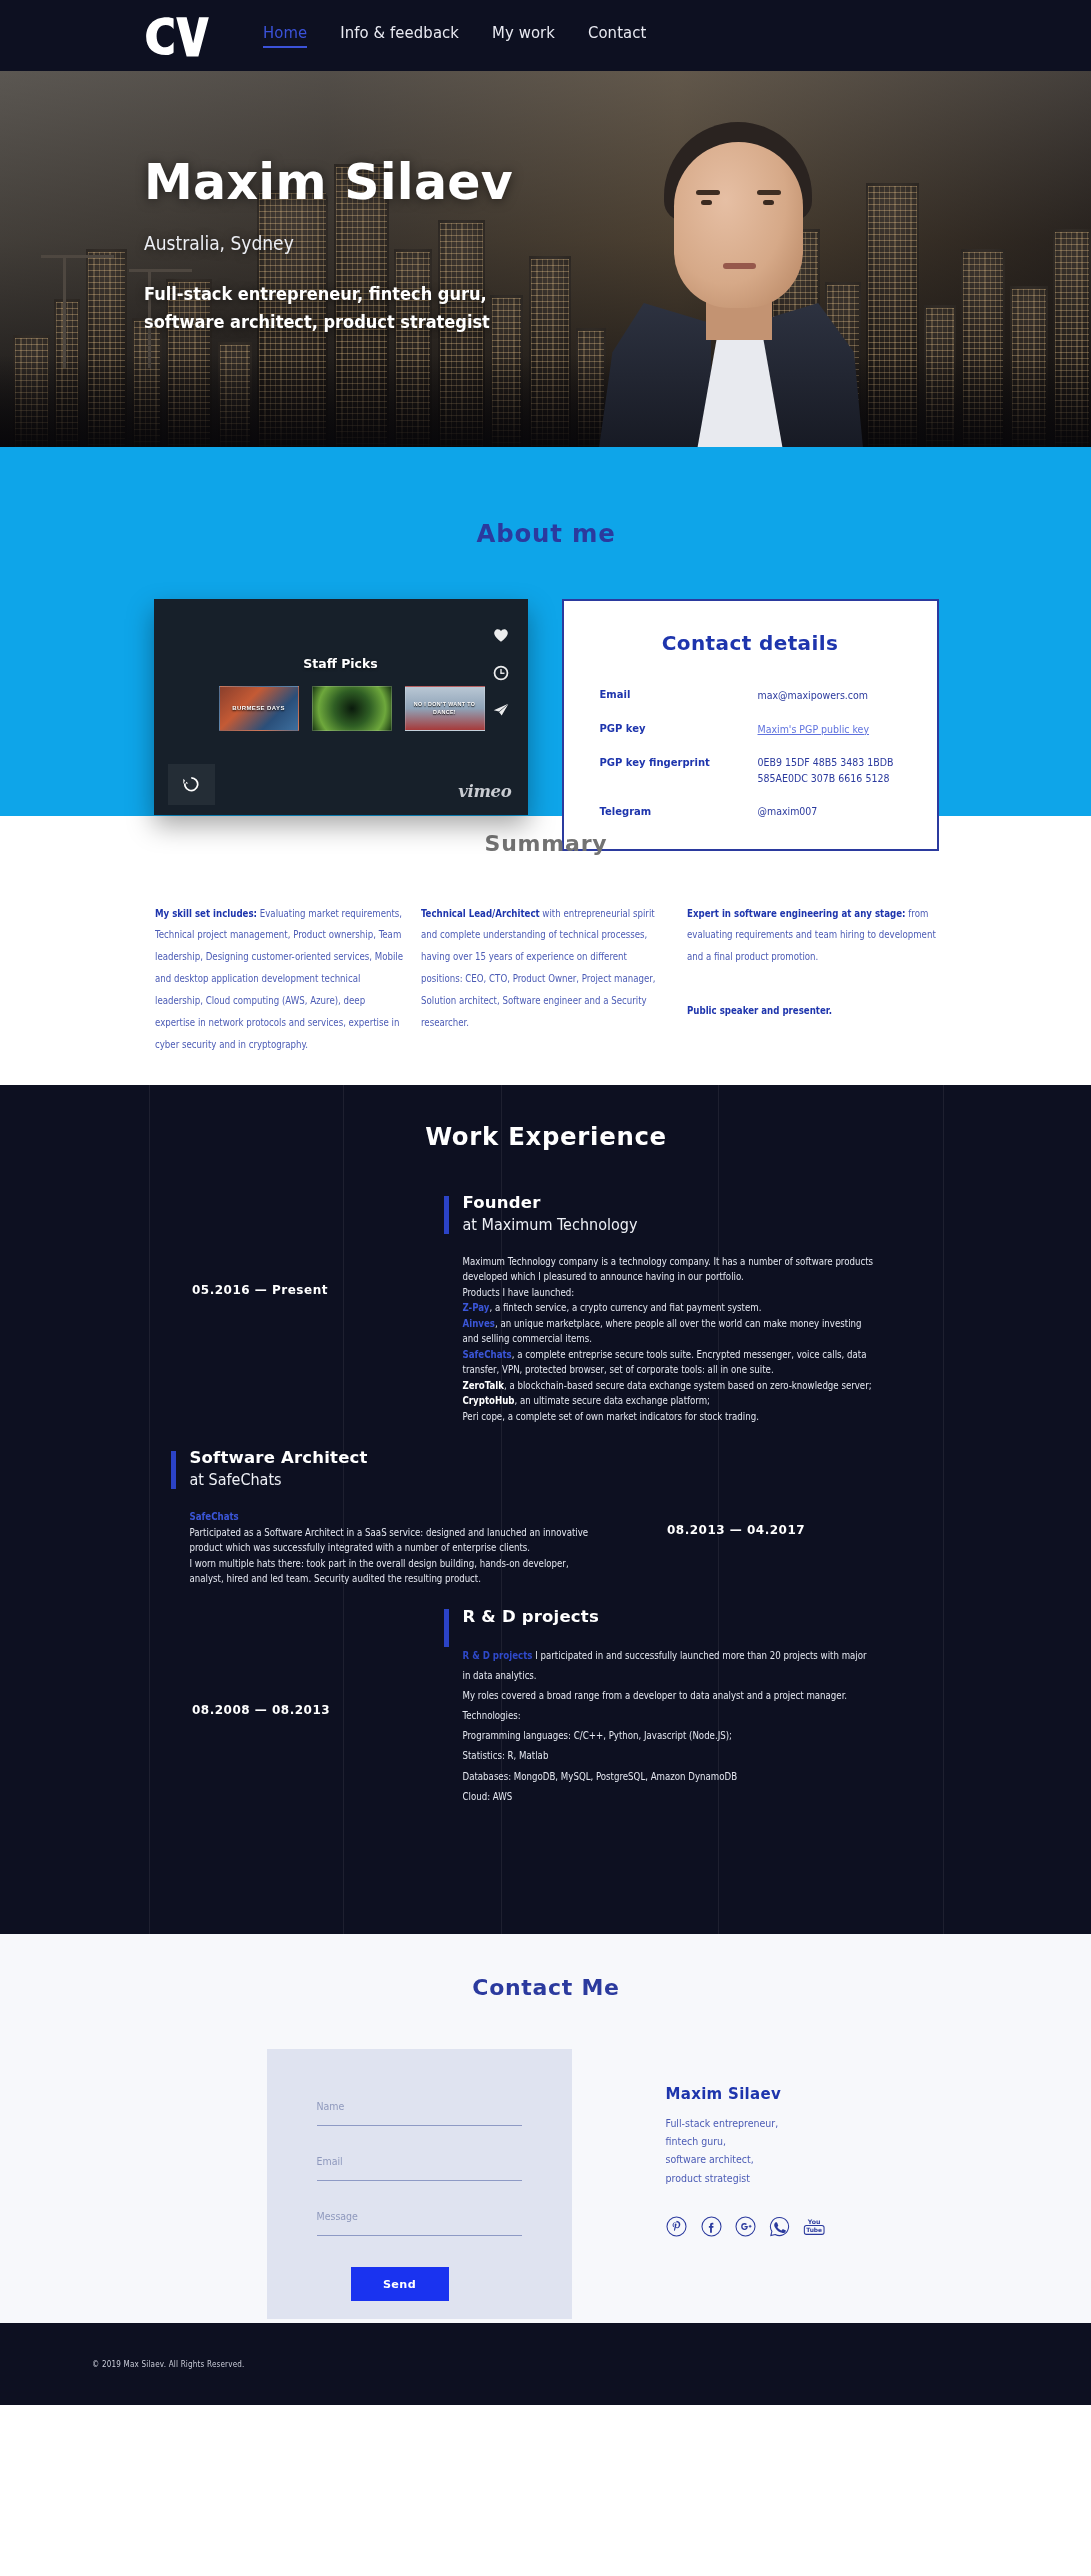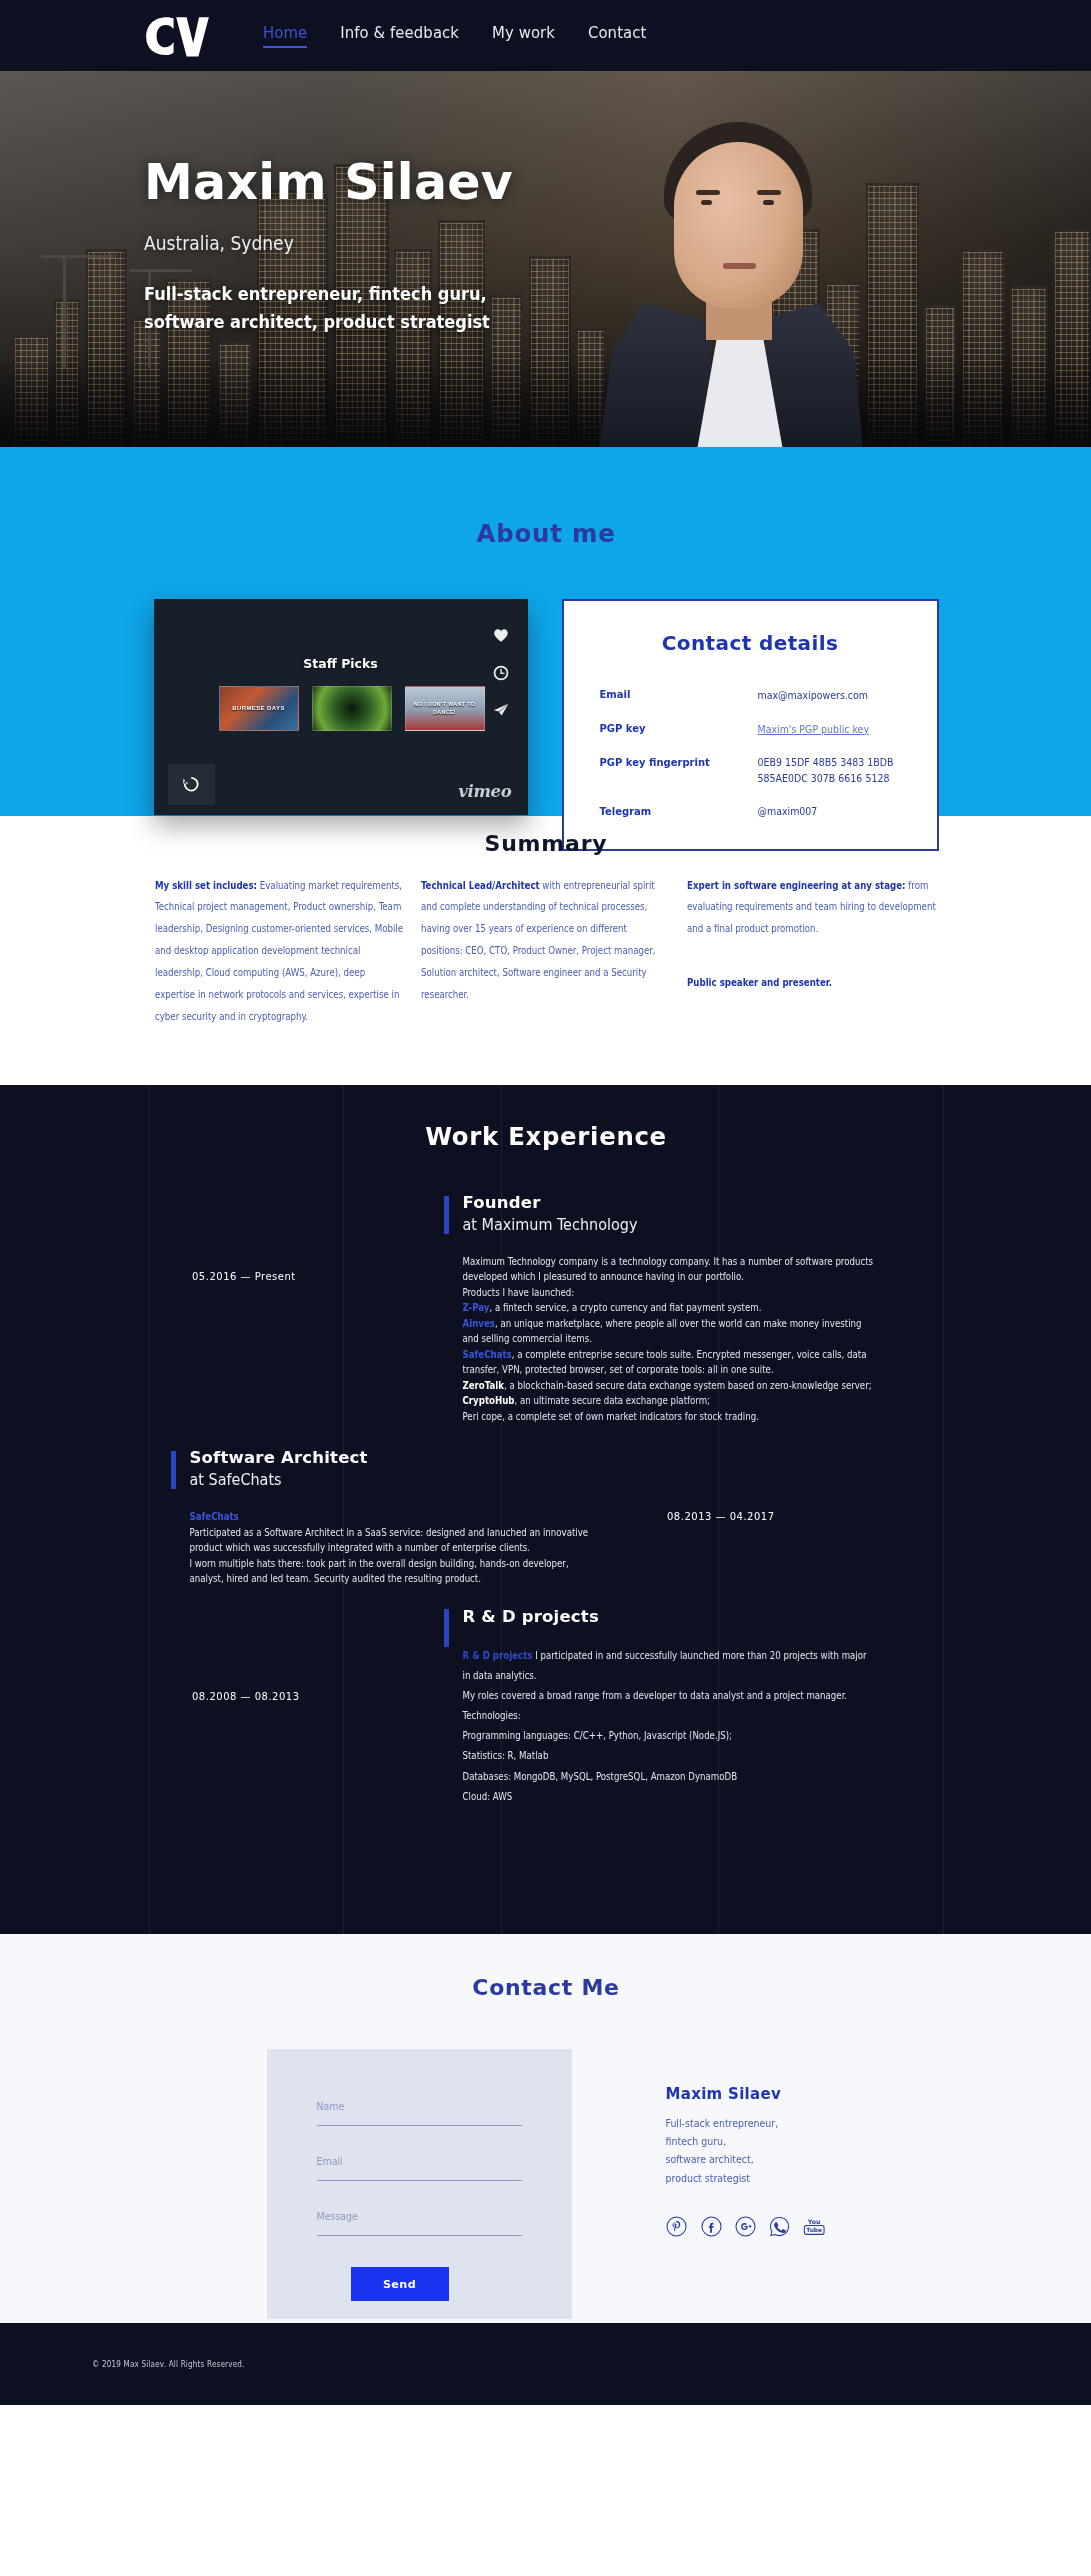--- a/index.html
+++ b/index.html
@@ -254,22 +254,22 @@
   .cc-val.link { color:#5f72de; text-decoration:underline; }
 
   
   .summary {
     background:#fff;
     padding-top: 14.5px;
     height: 269px;
   }
   .summary h2 {
     font-size: 22px;
-    color:#0f172a;
-    margin-bottom: 19px;
+    color:#737373;
+    margin-bottom: 47px;
   }
   .sum-cols {
     display:flex;
     justify-content:center;
     gap: 16px;
     padding: 0 132px;
   }
   .sum-col {
     width: 250px;
     font-family:"DejaVu Sans Condensed","Liberation Sans",sans-serif;
@@ -292,25 +292,26 @@
   .work h2 {
     font-size: 24.4px;
     color:#ffffff;
     margin-bottom: 42px;
     position:relative; z-index:2;
     letter-spacing:0.7px;
   }
   .wrow { position:relative; z-index:2; display:flex; }
   .wdate {
     font-family:"DejaVu Sans",sans-serif;
-    font-weight:normal;
-    font-size:10px;
+    font-weight:bold;
+    font-size:12px;
     color:#ffffff;
     letter-spacing:0.5px;
     white-space:nowrap;
+    margin-top:12px;
   }
   .wblock { position:relative; padding-left:18.5px; }
   .wbar {
     position:absolute; left:0; top:2.6px;
     width:4.6px; height:38px; background:#2b43c7;
   }
   .wtitle {
     font-family:"DejaVu Sans",sans-serif;
     font-weight:bold;
     font-size:16.5px; color:#ffffff;

